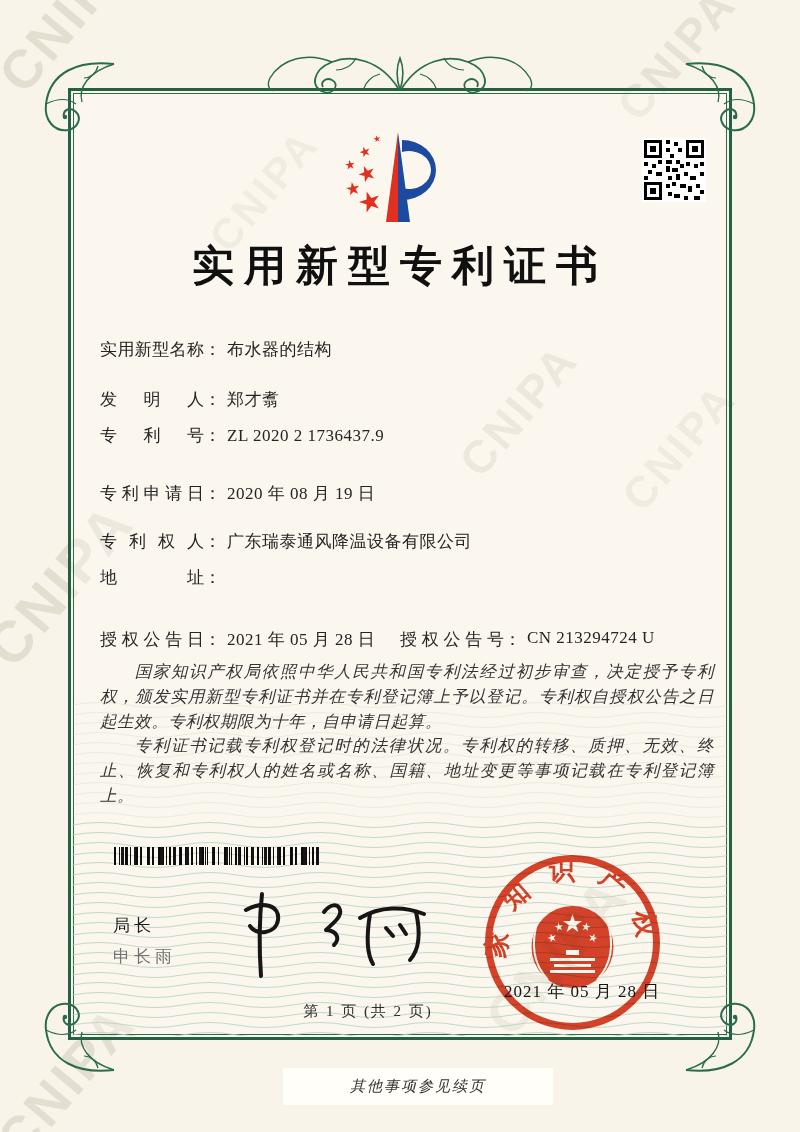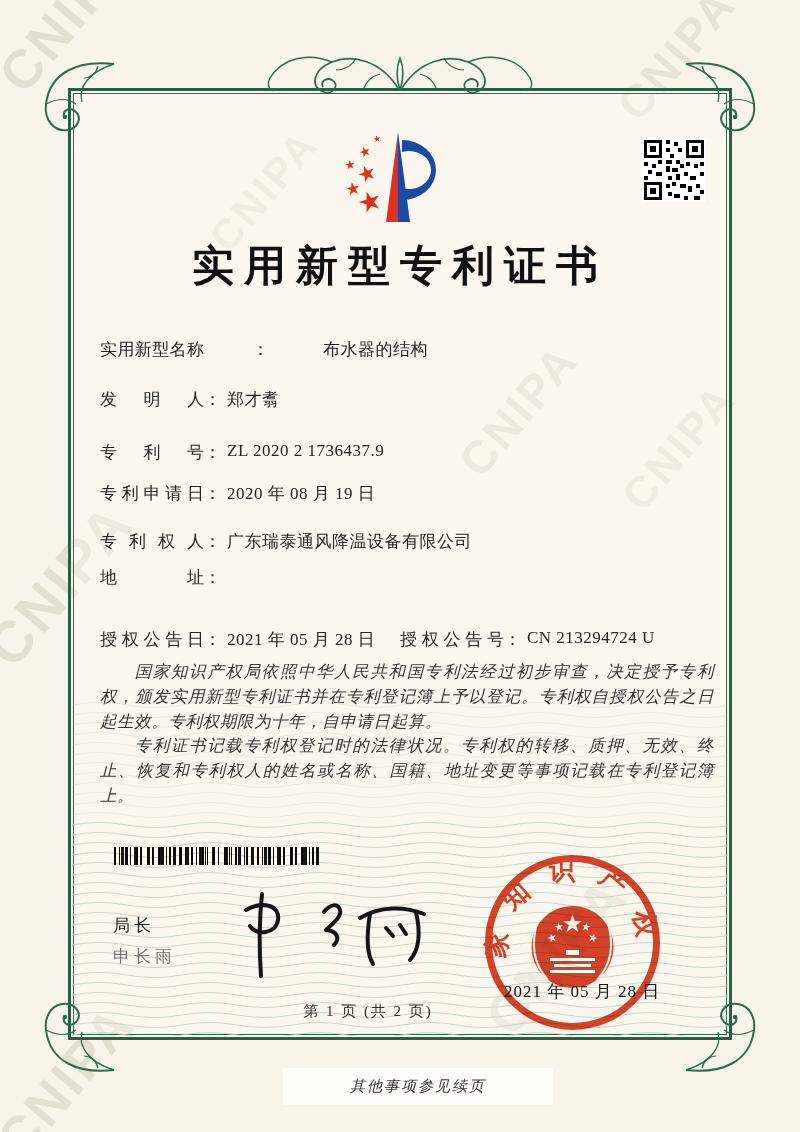--- a/index.html
+++ b/index.html
@@ -32,21 +32,21 @@
 
   .title{position:absolute;left:0;top:238px;width:800px;text-align:center;
          font-size:42px;font-weight:bold;letter-spacing:10px;color:#101010;}
 
   
   .frow{position:absolute;left:100px;font-size:17px;color:#242424;display:flex;align-items:flex-start;}
   .f-label{display:inline-block;width:104px;text-align:justify;text-align-last:justify;flex:none;}
   .f-colon{flex:none;margin-right:6px;}
   .f-value{letter-spacing:.5px;}
   .f-value-wide{width:500px;letter-spacing:.5px;line-height:26px;}
-  .r1{top:338px;gap:48px;} .r2{top:388px;} .r3{top:441px;} .r4{top:482px;}
+  .r1{top:338px;} .r2{top:388px;} .r3{top:424px;align-items:center;} .r4{top:482px;}
   .r5{top:530px;} .r6{top:566px;} .r7{top:628px;width:612px;}
   .grant-no-group{position:absolute;left:300px;top:0;display:flex;}
 
   
   .para{position:absolute;left:100px;width:614px;font-size:16.5px;line-height:25px;
         color:#333;font-style:italic;letter-spacing:.6px;text-indent:2.1em;text-align:justify;}
   .p1{top:659px;} .p2{top:733px;}
 
   
   .barcode{position:absolute;left:114px;top:847px;width:207px;height:18px;

